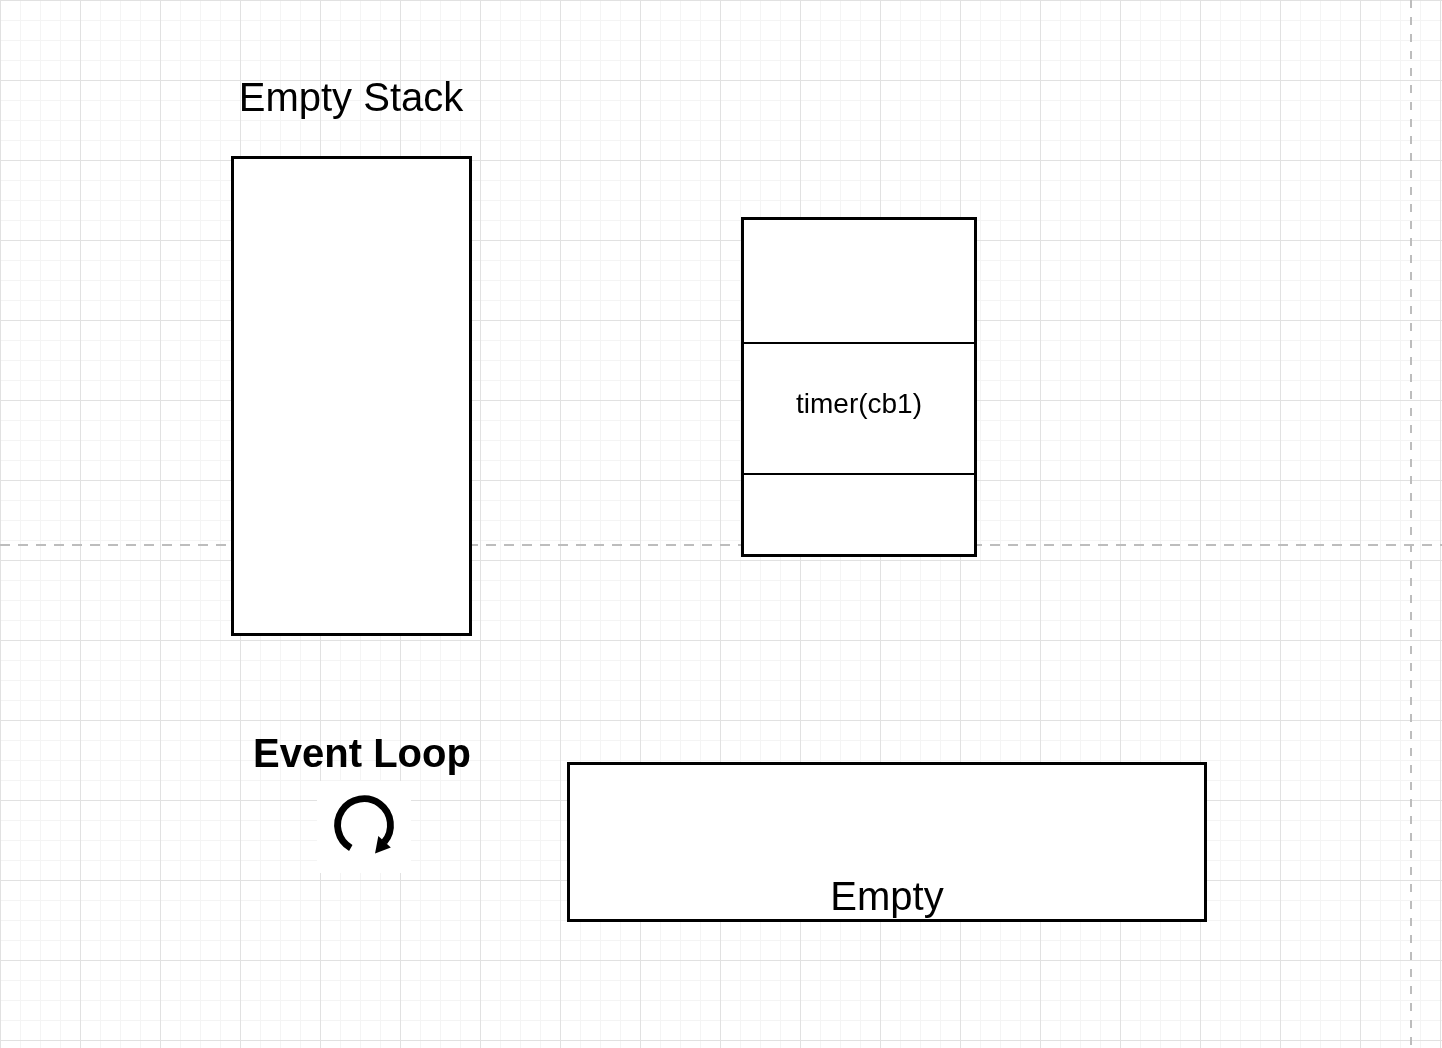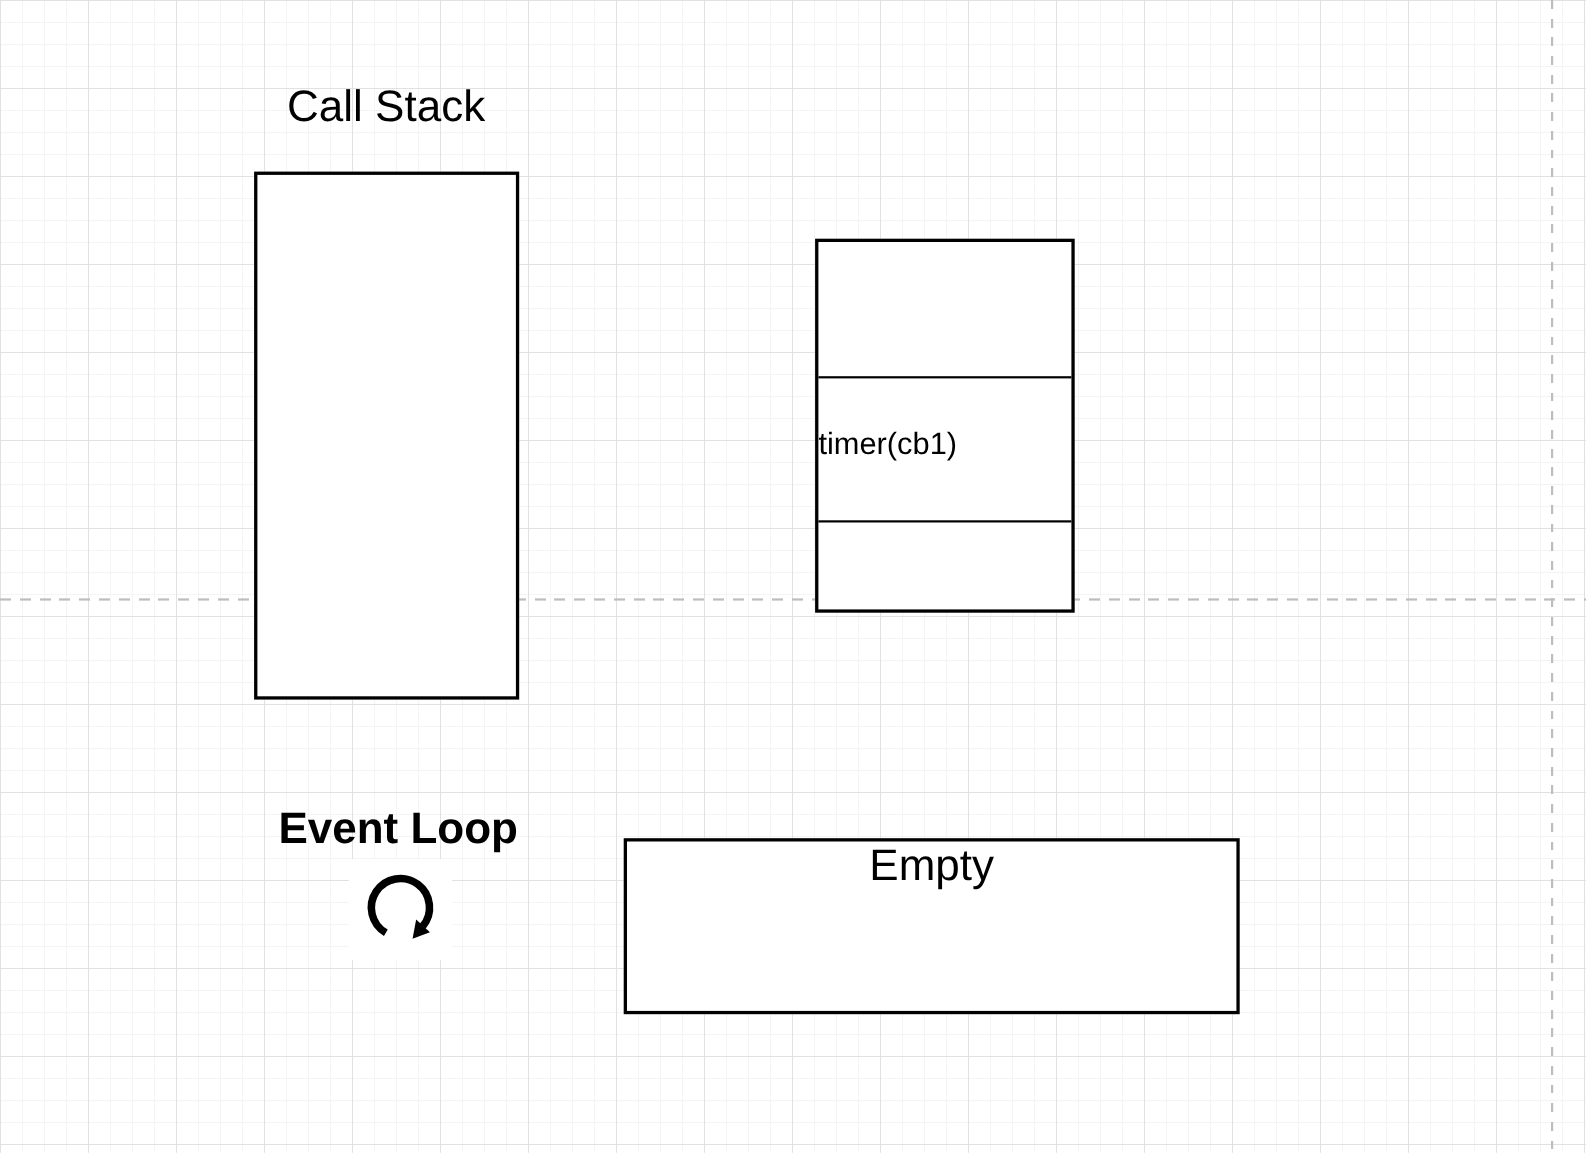--- a/index.html
+++ b/index.html
@@ -52,52 +52,52 @@
     z-index: 2;
   }
 
   .call-stack-box { left: 231px; top: 156px; width: 241px; height: 480px; }
 
   .web-apis-box {
     left: 741px; top: 217px; width: 236px; height: 340px;
     display: flex; flex-direction: column;
   }
   .web-api-cell {
-    display: flex; align-items: center; 
+    display: flex; align-items: center; justify-content: center;
     font-size: 28px;
     margin-top: 10px;
   }
   .web-api-cell.c1 { height: 102px; }
   .web-api-cell.c2 { height: 121px; border-top: 2px solid #000; }
   .web-api-cell.c3 { flex: 1; border-top: 2px solid #000; }
 
   .callback-queue-box {
-    left: 567px; top: 762px; width: 560px; height: 160px;
-    display: flex; align-items: flex-start; justify-content: center;
+    left: 567px; top: 762px; width: 640px; height: 160px;
+    display: flex; align-items: flex-end; justify-content: center;
     font-size: 40px;
   }
 
   .event-loop-icon-wrap {
     position: absolute;
     left: 317px; top: 781px;
     width: 94px; height: 92px;
     background: #ffffff;
     display: flex; align-items: center; justify-content: center;
     z-index: 2;
   }
 </style>
 </head>
 <body>
 
 <div class="canvas">
 
   <div class="guide-h"></div>
   <div class="guide-v"></div>
 
-  <div class="shape-label centered" style="left:351px; top:97px;">Call Stack</div>
+  <div class="shape-label centered" style="left:351px; top:97px;">Empty Stack</div>
   <div class="shape-box call-stack-box"></div>
 
   <div class="shape-box web-apis-box">
     <div class="web-api-cell c1">
       <span></span>
     </div>
     <div class="web-api-cell c2">
       <span>timer(cb1)</span>
     </div>
     <div class="web-api-cell c3">

